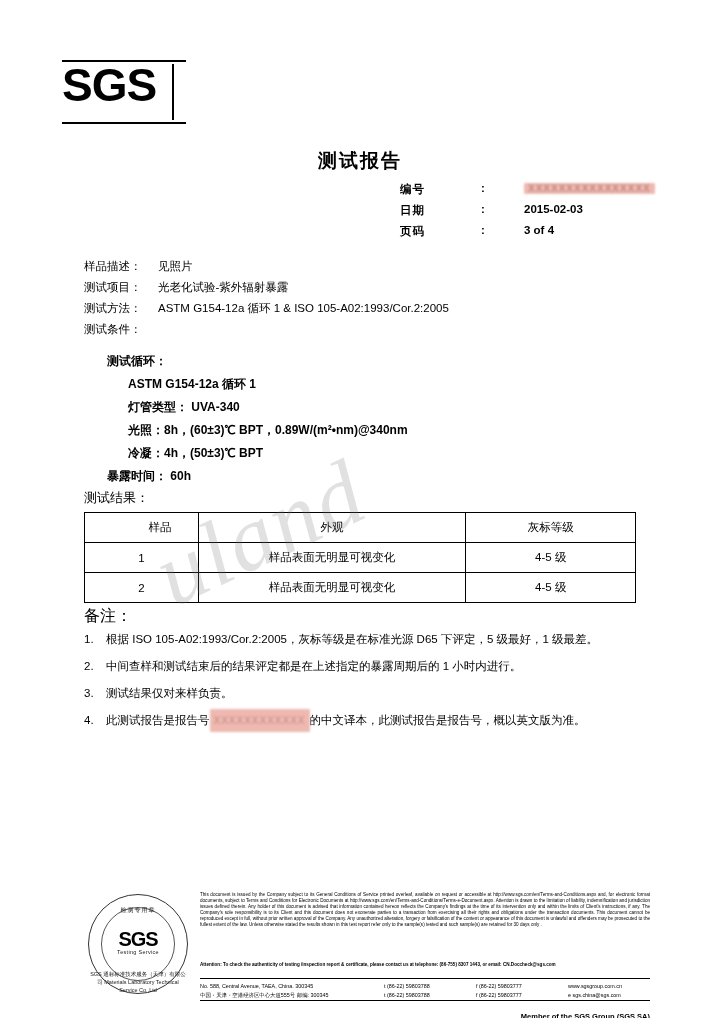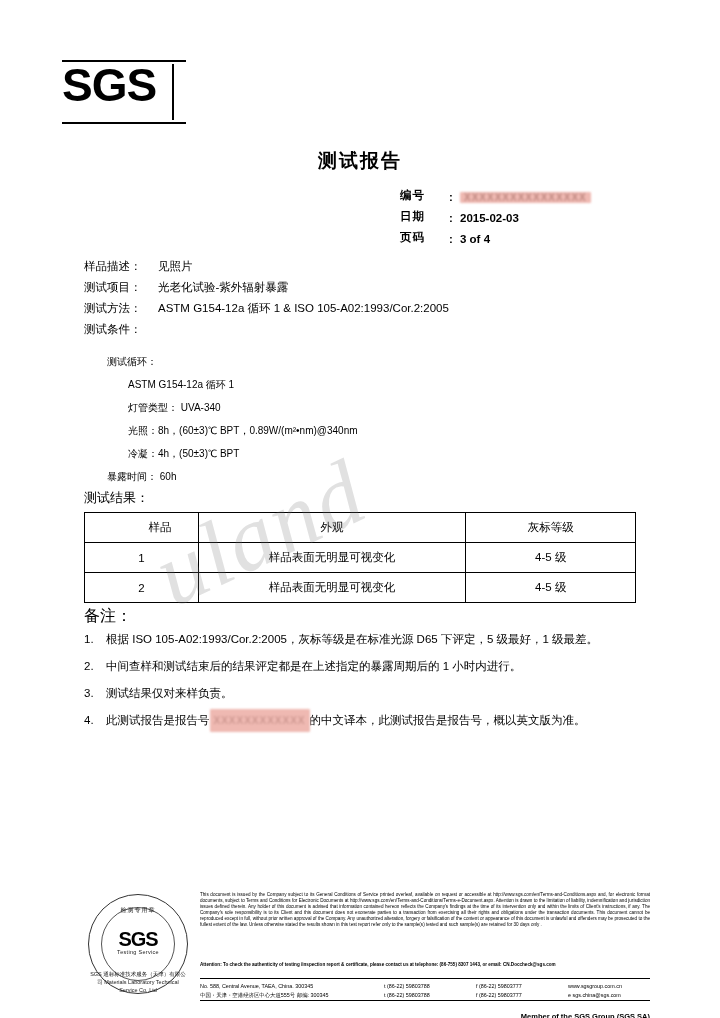--- a/index.html
+++ b/index.html
@@ -95,22 +95,23 @@
   
   .meta {
     position: absolute;
     left: 400px;
     top: 182px;
     width: 260px;
     font-size: 11.5px;
   }
   .meta-row {
     display: flex;
-    align-items: flex-end;
+    align-items: flex-start;
     height: 21px;
+    gap: 32px;
   }
   .meta-label {
     width: 42px;
     font-weight: bold;
     letter-spacing: 1px;
   }
   .meta-colon {
     width: 18px;
     text-align: center;
     font-weight: bold;
@@ -146,22 +147,23 @@
   .info-label {
     width: 74px;
     flex: 0 0 74px;
   }
   .info-val { flex: 1; }
 
   .cond-block {
     position: absolute;
     left: 107px;
     top: 350px;
-    font-size: 10px;
+    font-size: 12px;
     line-height: 23px;
+    font-weight: bold;
   }
   .cond-sub {
     padding-left: 0px;
   }
   .cond-indent {
     padding-left: 21px;
   }
 
   .results-label {
     position: absolute;

